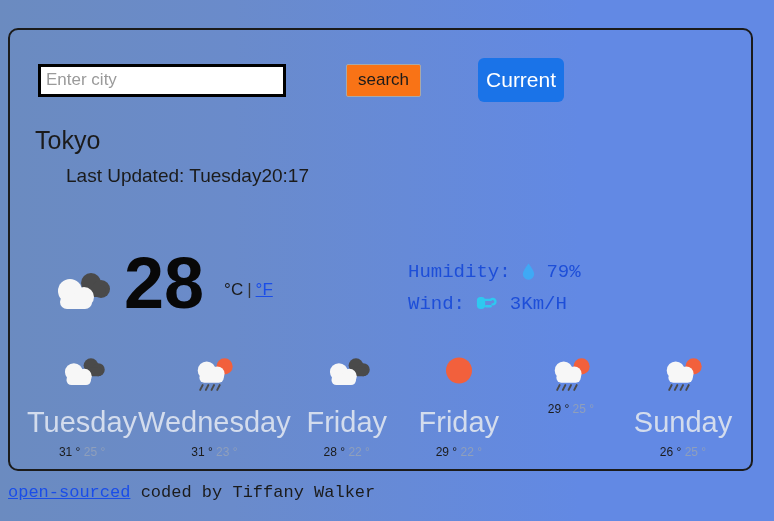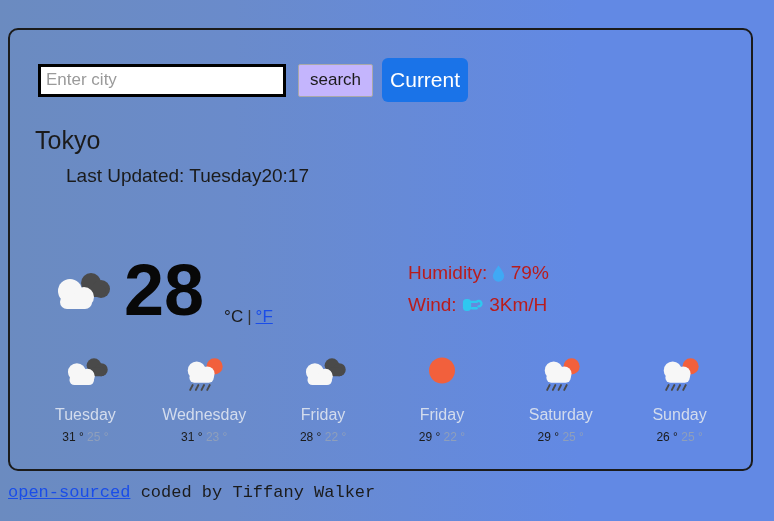--- a/index.html
+++ b/index.html
@@ -23,20 +23,21 @@
     border-radius: 10px;
     box-sizing: border-box;
   }
   
   .search-row {
     position: absolute;
     left: 28px;
     top: 28px;
     display: flex;
     align-items: center;
+    gap: 48px;
   }
   .city-input {
     width: 248px;
     height: 33px;
     box-sizing: border-box;
     font-family: "Liberation Sans", sans-serif;
     font-size: 17px;
     color: #111;
     background: #ffffff;
     border: 3px solid #000000;
@@ -45,21 +46,21 @@
     outline: none;
   }
   .city-input::placeholder { color: #9a9a9a; opacity: 1; }
   .search-btn {
     margin-left: 12px;
     height: 33px;
     padding: 0 11px;
     font-family: "Liberation Sans", sans-serif;
     font-size: 17px;
     color: #1b1b1b;
-    background: #c4b5fd;
+    background: #f97316;
     border: 1px solid #a9a9a9;
     border-radius: 2px;
     cursor: pointer;
   }
   .current-btn {
     margin-left: 9px;
     height: 44px;
     padding: 0 8px;
     font-family: "Liberation Sans", sans-serif;
     font-size: 21px;
@@ -91,21 +92,21 @@
     top: 152px;
     font-size: 19px;
     color: #1b1b1b;
   }
   
   .temp-block {
     position: absolute;
     left: 38px;
     top: 208px;
     display: flex;
-    align-items: flex-end;
+    align-items: center;
   }
   .big-icon {
     width: 64px;
     height: 64px;
     margin-top: 25px;
   }
   .big-temp {
     font-size: 72px;
     font-weight: bold;
     color: #080808;
@@ -124,22 +125,23 @@
     color: #1a4de8;
     text-decoration: underline;
     cursor: pointer;
   }
   
   .stats {
     position: absolute;
     left: 398px;
     top: 228px;
     font-size: 19px;
-    color: #b91c1c;
+    color: #1d4ed8;
     line-height: 29px;
+    font-family: Liberation Mono, monospace;
   }
   .drop-ico { display:inline-block; vertical-align:-3px; }
   .wind-ico { display:inline-block; vertical-align:-3px; }
   
   .forecast {
     position: absolute;
     left: 16px;
     top: 322px;
     width: 713px;
     display: flex;
@@ -149,21 +151,21 @@
     text-align: center;
   }
   .day-icon {
     height: 44px;
     display: flex;
     align-items: center;
     justify-content: center;
   }
   .day-name {
     margin-top: 10px;
-    font-size: 16px;
+    font-size: 29px;
     color: #d3dced;
   }
   .day-temps {
     margin-top: 6px;
     font-size: 12px;
   }
   .t-hi { color: #1b1b1b; }
   .t-lo { color: #8f9fbb; }
   
   .footer {
@@ -317,21 +319,20 @@
           <circle cx="36" cy="24" r="9" fill="#f7f7f7"></circle>
           <rect x="14" y="23" width="30" height="12" rx="6" fill="#f7f7f7"></rect>
           <g stroke="#4a4a4a" stroke-width="2.4" stroke-linecap="round">
             <line x1="18" y1="38" x2="15" y2="44"></line>
             <line x1="25" y1="38" x2="22" y2="44"></line>
             <line x1="32" y1="38" x2="29" y2="44"></line>
             <line x1="39" y1="38" x2="36" y2="44"></line>
           </g>
         </svg>
       </div>
-      <div class="day-name">Saturday</div>
       <div class="day-temps">
         <span class="t-hi">29 °</span>
         <span class="t-lo">25 °</span>
       </div>
     </div>
 
     <div class="day">
       <div class="day-icon">
         <svg viewBox="0 0 64 50" width="52" height="41">
           <circle cx="45" cy="15" r="10" fill="#f2603c"></circle>

